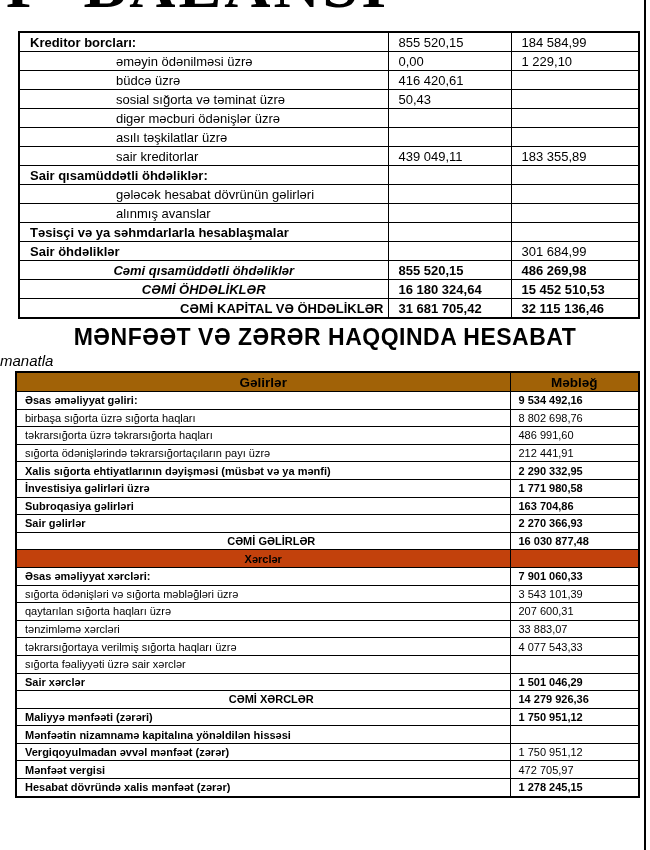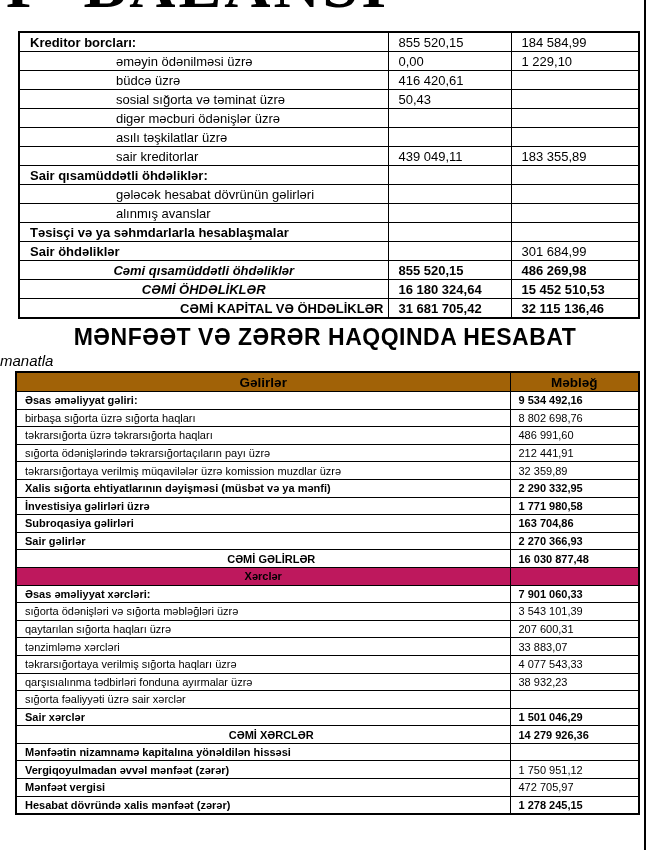--- a/index.html
+++ b/index.html
@@ -53,21 +53,21 @@
     font-size:13.5px;font-weight:700;height:16px;line-height:15px;padding:1px 20px;
     text-align:center;
   }
   .t2 td{
     border:1.5px solid #000;height:14.6px;overflow:hidden;
     font-size:11px;line-height:14px;padding:1px 4px 1px 8px;white-space:nowrap;
   }
   .t2 tr.prow-bold td{font-weight:700;}
   .t2 tr.prow-total td{font-weight:700;}
   .t2 tr.prow-total td.c-label{text-align:center;padding-left:20px;}
-  .t2 tr.prow-section td{background:#be185d;font-weight:700;}
+  .t2 tr.prow-section td{background:#c2410c;font-weight:700;}
   .t2 tr.prow-section td.c-label{text-align:center;padding-left:4px;}
   .t2 tr.prow-bold-label td.c-label{font-weight:700;}
 </style>
 </head>
 <body>
 
 <div class="page">
 
   <div class="clipped-top">
     <span>P BALANSI</span>
@@ -183,24 +183,20 @@
           <td class="c-val">8 802 698,76</td>
         </tr>
         <tr class="prow-plain">
           <td class="c-label">təkrarsığorta üzrə təkrarsığorta haqları</td>
           <td class="c-val">486 991,60</td>
         </tr>
         <tr class="prow-plain">
           <td class="c-label">sığorta ödənişlərində təkrarsığortaçıların payı üzrə</td>
           <td class="c-val">212 441,91</td>
         </tr>
-        <tr class="prow-plain">
-          <td class="c-label">təkrarsığortaya verilmiş müqavilələr üzrə komission muzdlar üzrə</td>
-          <td class="c-val">32 359,89</td>
-        </tr>
         <tr class="prow-bold">
           <td class="c-label">Xalis sığorta ehtiyatlarının dəyişməsi (müsbət və ya mənfi)</td>
           <td class="c-val">2 290 332,95</td>
         </tr>
         <tr class="prow-bold">
           <td class="c-label">İnvestisiya gəlirləri üzrə</td>
           <td class="c-val">1 771 980,58</td>
         </tr>
         <tr class="prow-bold">
           <td class="c-label">Subroqasiya gəlirləri</td>
@@ -232,36 +228,36 @@
         </tr>
         <tr class="prow-plain">
           <td class="c-label">tənzimləmə xərcləri</td>
           <td class="c-val">33 883,07</td>
         </tr>
         <tr class="prow-plain">
           <td class="c-label">təkrarsığortaya verilmiş sığorta haqları üzrə</td>
           <td class="c-val">4 077 543,33</td>
         </tr>
         <tr class="prow-plain">
-          <td class="c-label">qarşısıalınma tədbirləri fonduna ayırmalar üzrə</td>
-          <td class="c-val">38 932,23</td>
-        </tr>
-        <tr class="prow-plain">
           <td class="c-label">sığorta fəaliyyəti üzrə sair xərclər</td>
           <td class="c-val"></td>
         </tr>
         <tr class="prow-bold">
           <td class="c-label">Sair xərclər</td>
           <td class="c-val">1 501 046,29</td>
         </tr>
         <tr class="prow-total">
           <td class="c-label">CƏMİ XƏRCLƏR</td>
           <td class="c-val">14 279 926,36</td>
         </tr>
         <tr class="prow-bold">
+          <td class="c-label">Maliyyə mənfəəti (zərəri)</td>
+          <td class="c-val">1 750 951,12</td>
+        </tr>
+        <tr class="prow-bold">
           <td class="c-label">Mənfəətin nizamnamə kapitalına yönəldilən hissəsi</td>
           <td class="c-val"></td>
         </tr>
         <tr class="prow-bold-label">
           <td class="c-label">Vergiqoyulmadan əvvəl mənfəət (zərər)</td>
           <td class="c-val">1 750 951,12</td>
         </tr>
         <tr class="prow-bold-label">
           <td class="c-label">Mənfəət vergisi</td>
           <td class="c-val">472 705,97</td>

